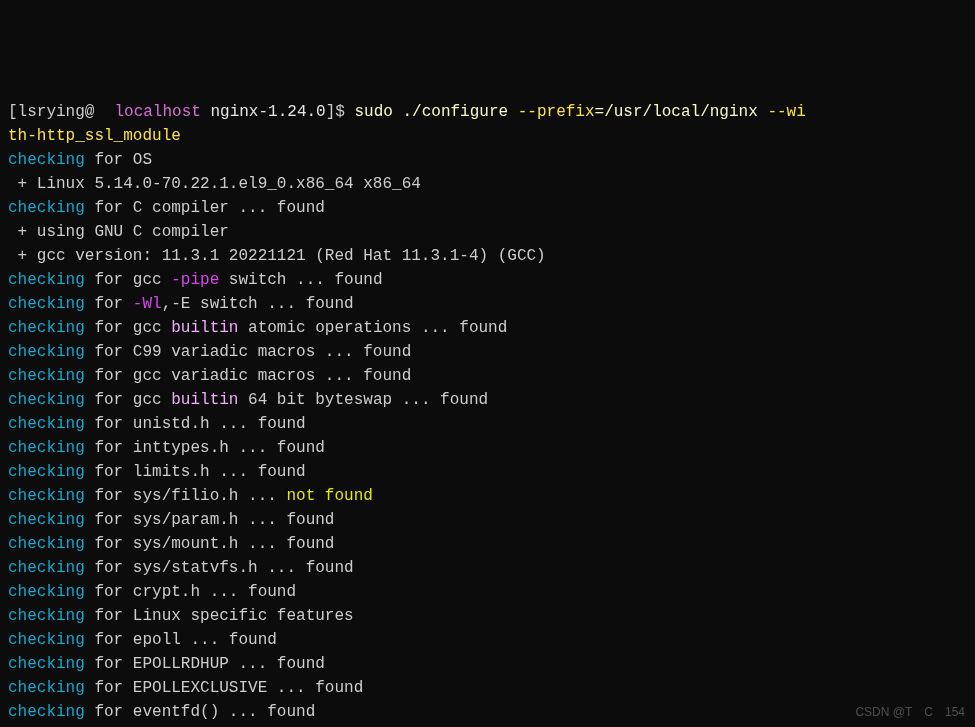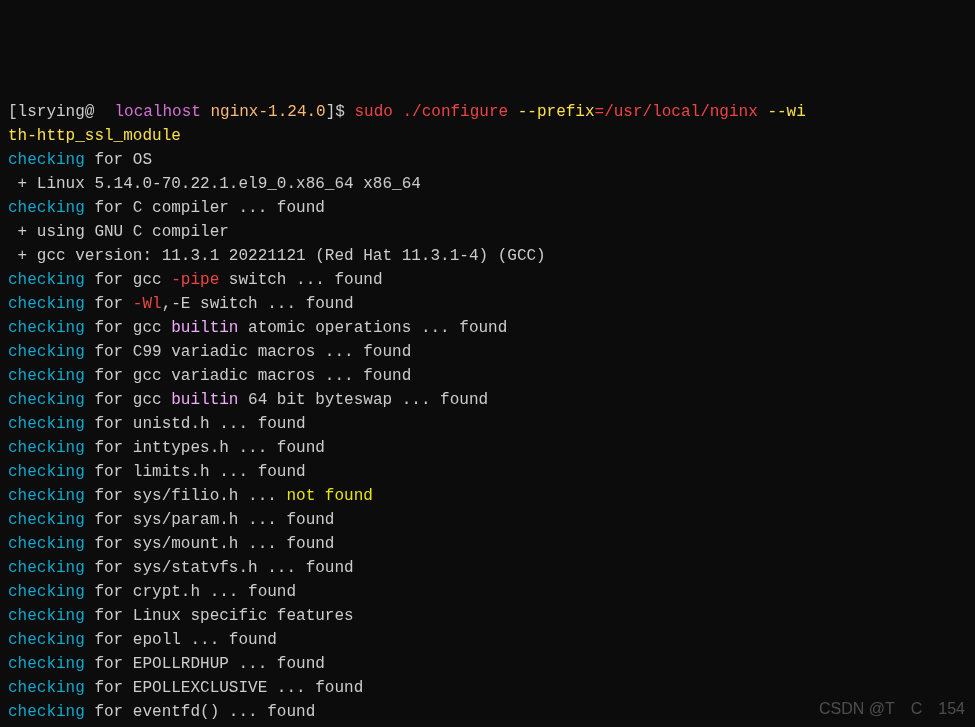--- a/index.html
+++ b/index.html
@@ -12,34 +12,34 @@
     padding: 4px 8px;
     width: 975px;
     height: 727px;
     overflow: hidden;
     position: relative;
     white-space: pre;
   }
   .line { white-space: pre; }
   .user { color: #cccccc; }
   .host { color: #d670d6; margin-left: 20px; }
-  .path-seg { color: #fdba74; }
-  .cmd { color: #ef4444; }
+  .path-seg { color: #e5e5e5; }
+  .cmd { color: #fef9c3; }
   .flag { color: #fde047; }
-  .flag2 { color: #ef4444; }
+  .flag2 { color: #d946ef; }
   .checking { color: #11a8cd; }
   .builtin { color: #f0abfc; }
   .text { color: #cccccc; margin-top: 40px; }
   .notfound { color: #e5e510; margin-top: 32px; }
   .watermark {
     position: absolute;
     right: 10px;
     bottom: 6px;
     color: rgba(200,200,200,0.35);
-    font-size: 16px;
+    font-size: 12px;
     font-family: sans-serif;
     pointer-events: none;
   }
 </style>
 </head>
 <body>
 
 
 
 <div id="terminal"><div class="line"><span class="user">[</span><span class="user">lsrying</span><span class="user">@</span><span class="host">localhost</span><span class="path-seg"> nginx-1.24.0</span><span class="user">]$ </span><span class="cmd">sudo ./configure </span><span class="flag">--prefix</span><span class="cmd">=/usr/local/nginx </span><span class="flag">--wi</span></div><div class="line"><span class="flag">th-http_ssl_module</span></div><div class="line"><span class="checking">checking</span><span class="text"> for OS</span></div><div class="line"><span class="text"> + Linux 5.14.0-70.22.1.el9_0.x86_64 x86_64</span></div><div class="line"><span class="checking">checking</span><span class="text"> for C compiler ... found</span></div><div class="line"><span class="text"> + using GNU C compiler</span></div><div class="line"><span class="text"> + gcc version: 11.3.1 20221121 (Red Hat 11.3.1-4) (GCC)</span></div><div class="line"><span class="checking">checking</span><span class="text"> for gcc </span><span class="flag2">-pipe</span><span class="text"> switch ... found</span></div><div class="line"><span class="checking">checking</span><span class="text"> for </span><span class="flag2">-Wl</span><span class="text">,-E switch ... found</span></div><div class="line"><span class="checking">checking</span><span class="text"> for gcc </span><span class="builtin">builtin</span><span class="text"> atomic operations ... found</span></div><div class="line"><span class="checking">checking</span><span class="text"> for C99 variadic macros ... found</span></div><div class="line"><span class="checking">checking</span><span class="text"> for gcc variadic macros ... found</span></div><div class="line"><span class="checking">checking</span><span class="text"> for gcc </span><span class="builtin">builtin</span><span class="text"> 64 bit byteswap ... found</span></div><div class="line"><span class="checking">checking</span><span class="text"> for unistd.h ... found</span></div><div class="line"><span class="checking">checking</span><span class="text"> for inttypes.h ... found</span></div><div class="line"><span class="checking">checking</span><span class="text"> for limits.h ... found</span></div><div class="line"><span class="checking">checking</span><span class="text"> for sys/filio.h ... </span><span class="notfound">not found</span></div><div class="line"><span class="checking">checking</span><span class="text"> for sys/param.h ... found</span></div><div class="line"><span class="checking">checking</span><span class="text"> for sys/mount.h ... found</span></div><div class="line"><span class="checking">checking</span><span class="text"> for sys/statvfs.h ... found</span></div><div class="line"><span class="checking">checking</span><span class="text"> for crypt.h ... found</span></div><div class="line"><span class="checking">checking</span><span class="text"> for Linux specific features</span></div><div class="line"><span class="checking">checking</span><span class="text"> for epoll ... found</span></div><div class="line"><span class="checking">checking</span><span class="text"> for EPOLLRDHUP ... found</span></div><div class="line"><span class="checking">checking</span><span class="text"> for EPOLLEXCLUSIVE ... found</span></div><div class="line"><span class="checking">checking</span><span class="text"> for eventfd() ... found</span></div><div class="line"></div></div>

